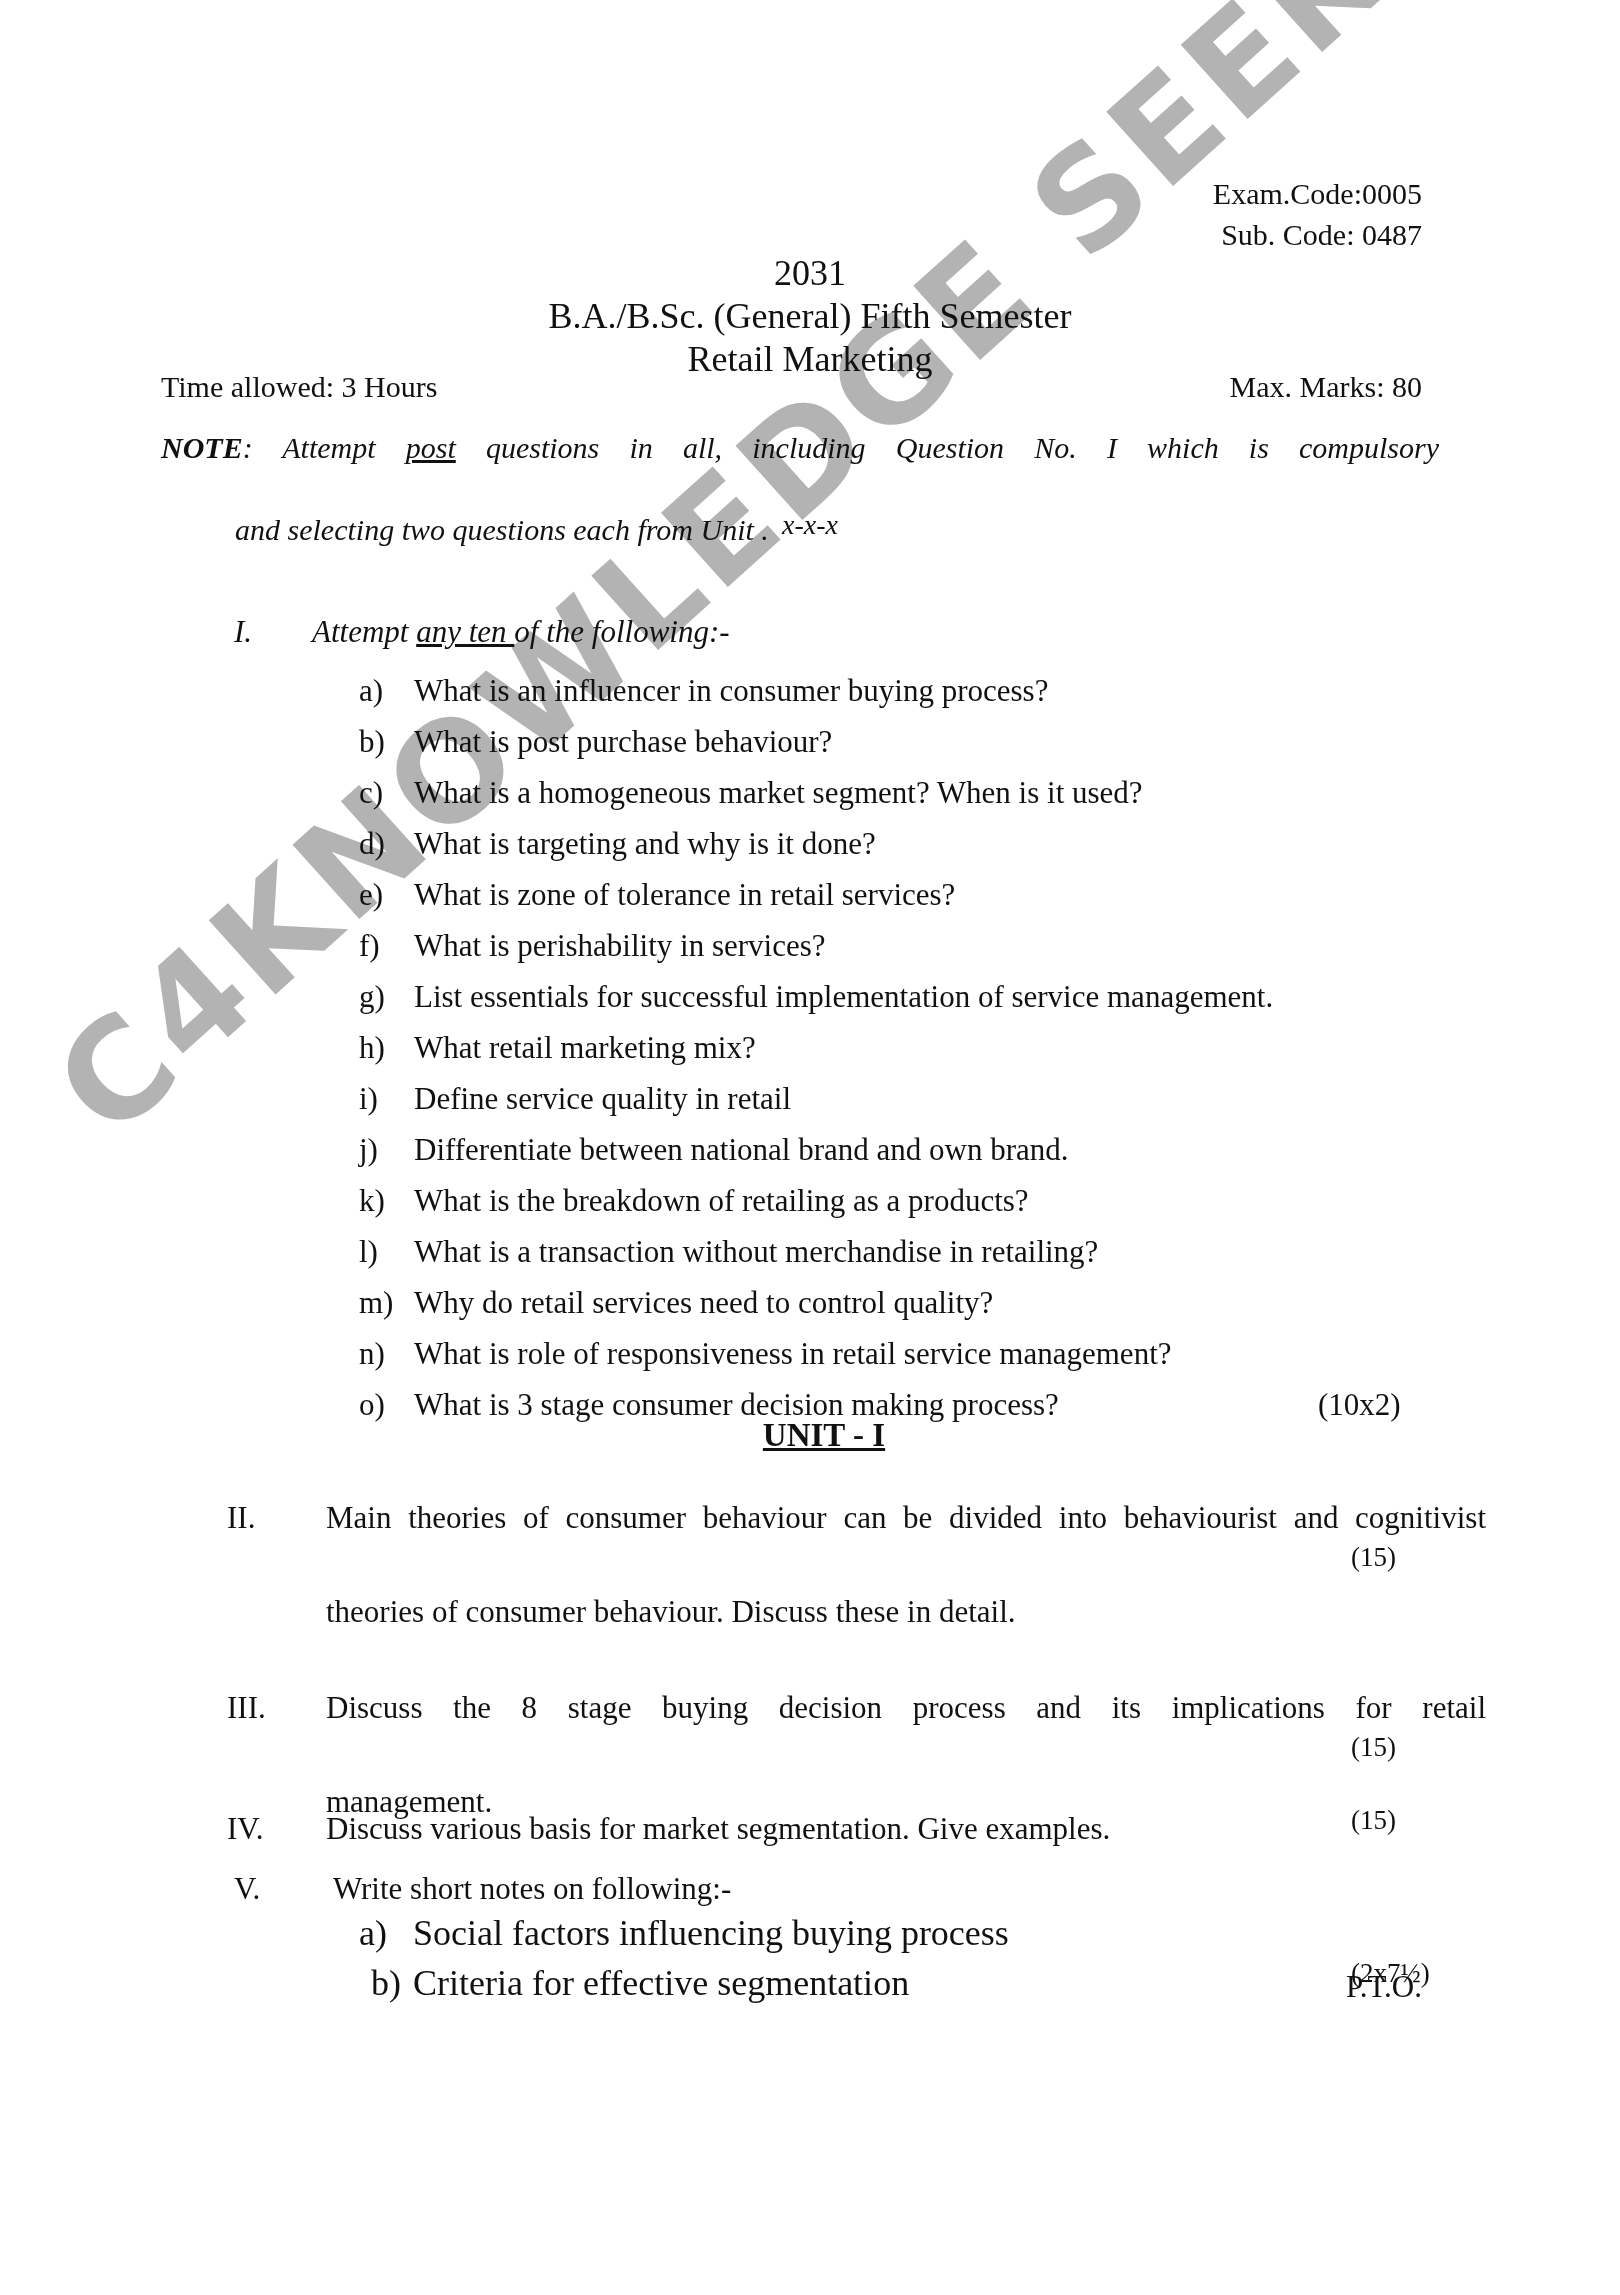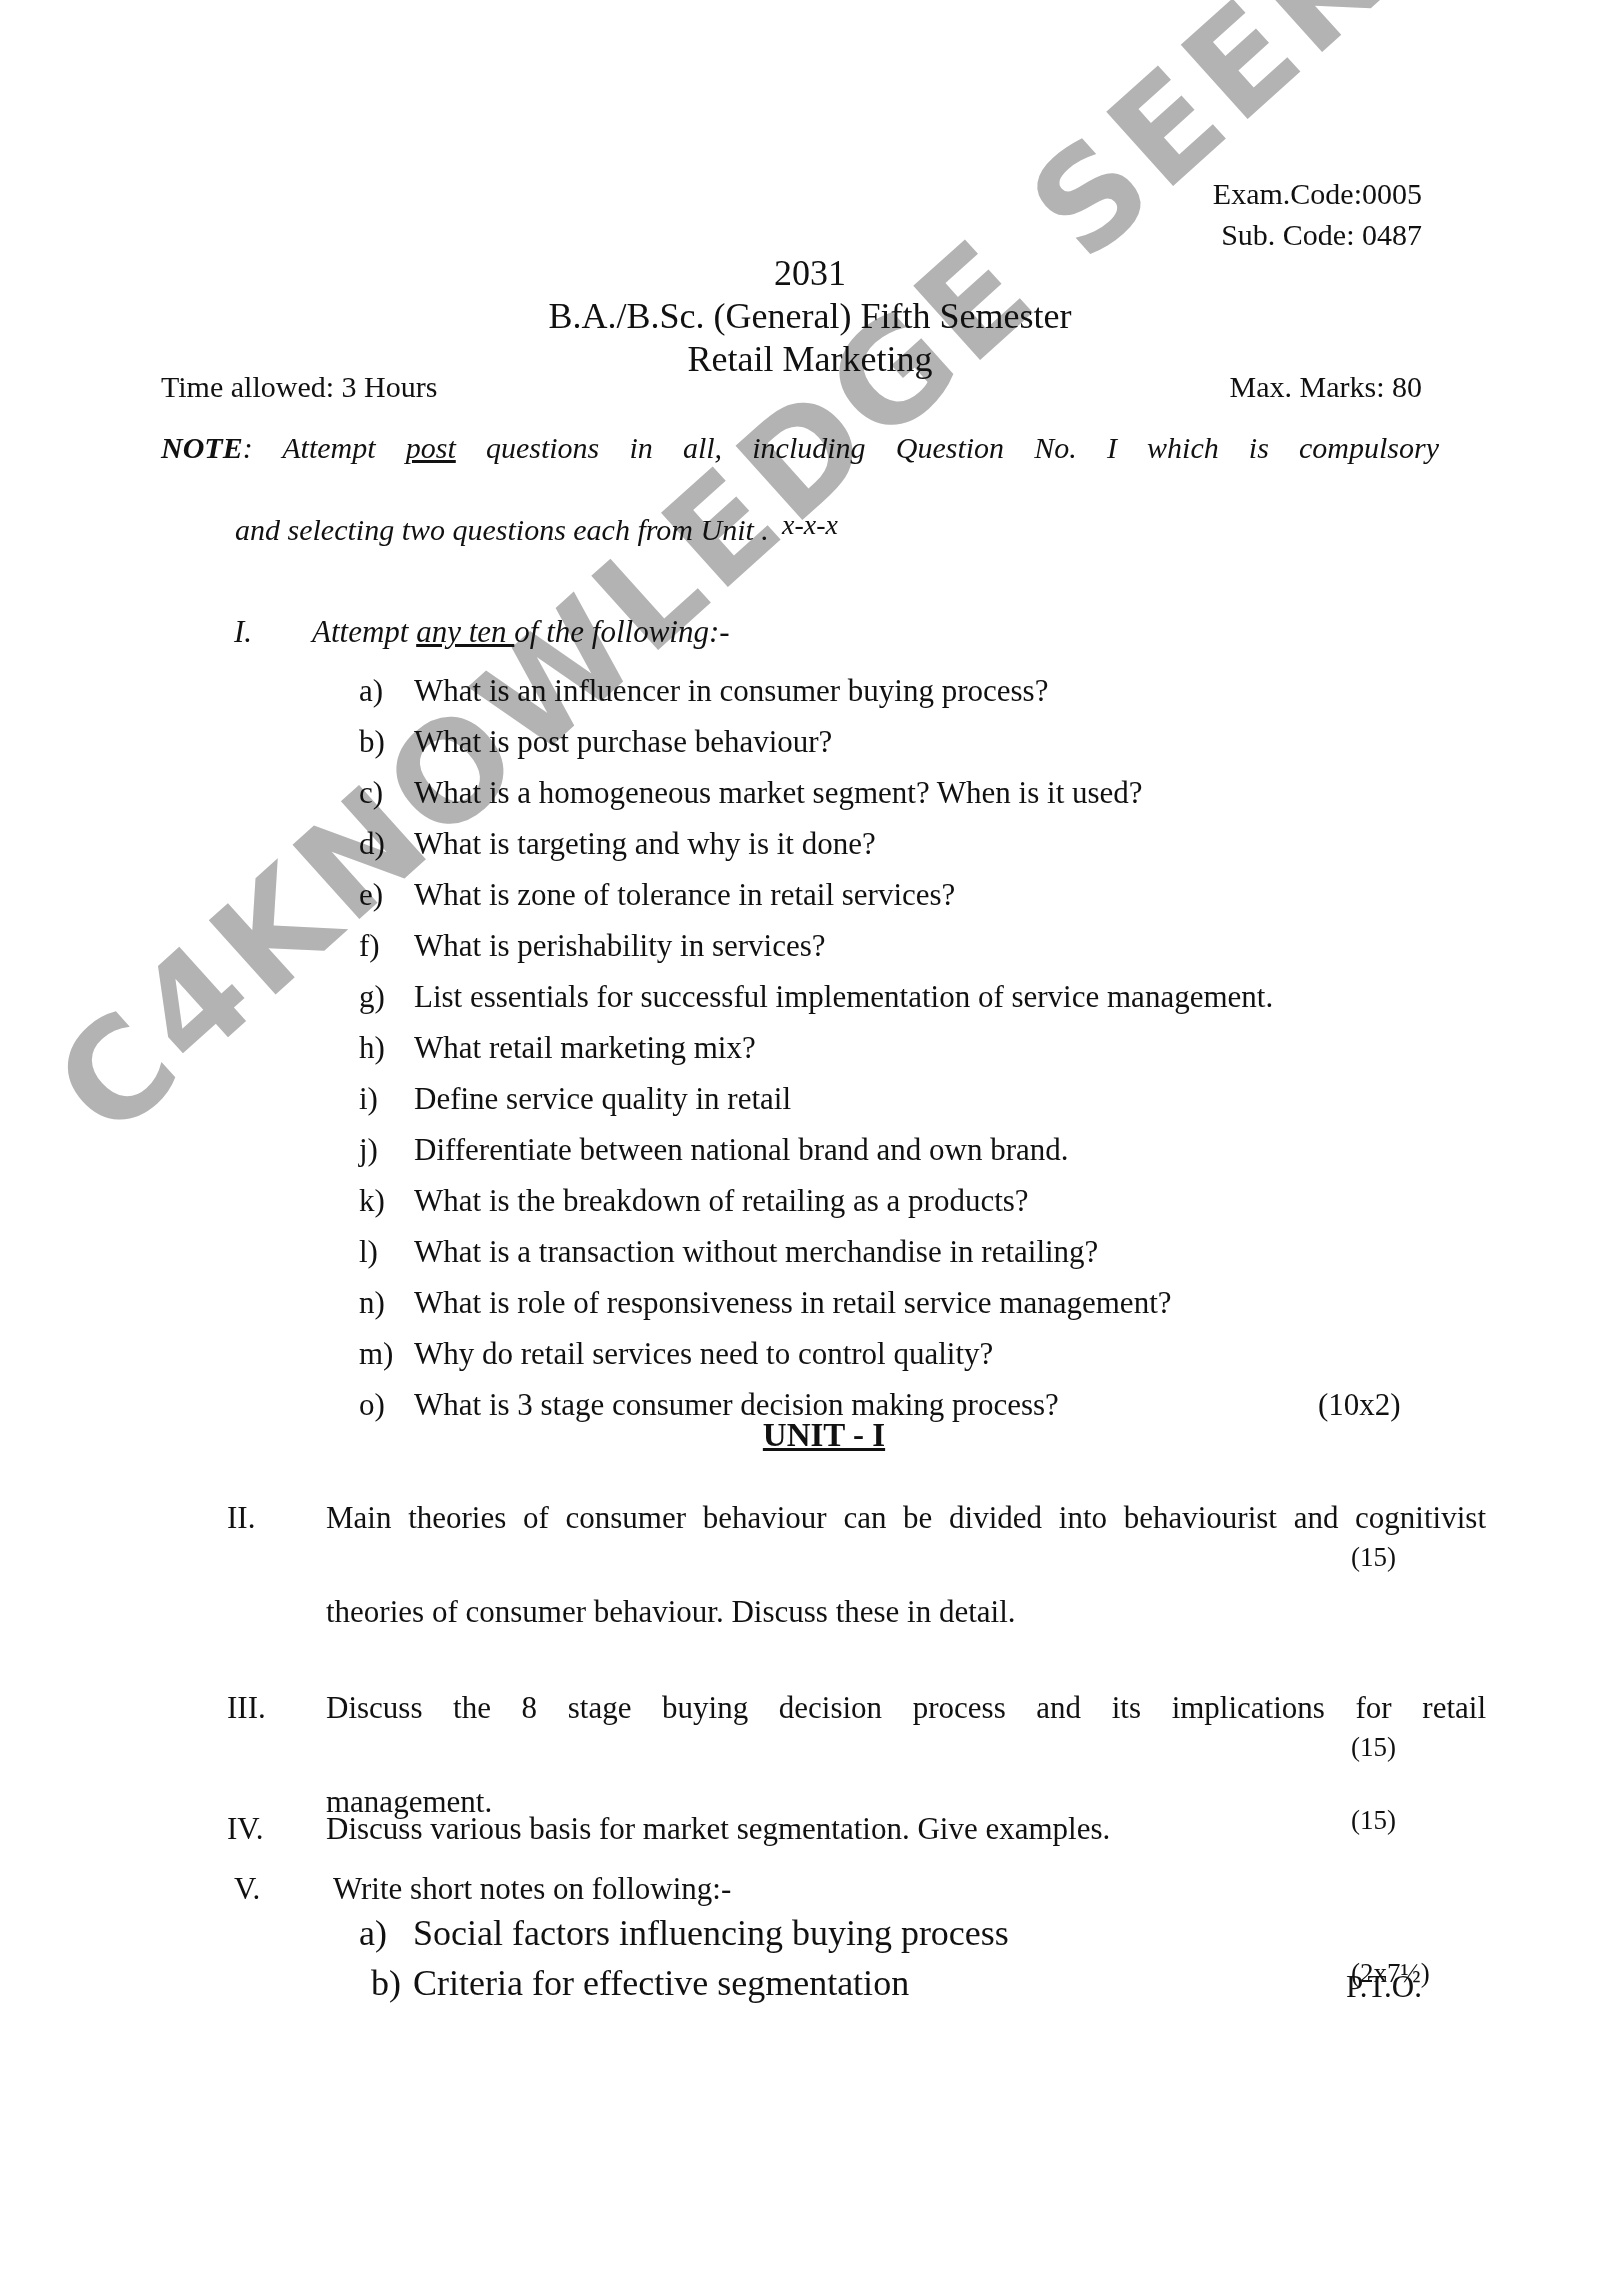--- a/index.html
+++ b/index.html
@@ -248,22 +248,22 @@
       <div class="row"><span class="lbl">c)</span><span class="txt">What is a homogeneous market segment? When is it used?</span></div>
       <div class="row"><span class="lbl">d)</span><span class="txt">What is targeting and why is it done?</span></div>
       <div class="row"><span class="lbl">e)</span><span class="txt">What is zone of tolerance in retail services?</span></div>
       <div class="row"><span class="lbl">f)</span><span class="txt">What is perishability in services?</span></div>
       <div class="row"><span class="lbl">g)</span><span class="txt">List essentials for successful implementation of service management.</span></div>
       <div class="row"><span class="lbl">h)</span><span class="txt">What retail marketing mix?</span></div>
       <div class="row"><span class="lbl">i)</span><span class="txt">Define service quality in retail</span></div>
       <div class="row"><span class="lbl">j)</span><span class="txt">Differentiate between national brand and own brand.</span></div>
       <div class="row"><span class="lbl">k)</span><span class="txt">What is the breakdown of retailing as a products?</span></div>
       <div class="row"><span class="lbl">l)</span><span class="txt">What is a transaction without merchandise in retailing?</span></div>
+      <div class="row"><span class="lbl wide">m)</span><span class="txt">Why do retail services need to control quality?</span></div>
       <div class="row"><span class="lbl">n)</span><span class="txt">What is role of responsiveness in retail service management?</span></div>
-      <div class="row"><span class="lbl wide">m)</span><span class="txt">Why do retail services need to control quality?</span></div>
       <div class="row"><span class="lbl">o)</span><span class="txt">What is 3 stage consumer decision making process?</span><span class="marks-inline">(10x2)</span></div>
     </div>
 
     <div class="abs unit-head"><span>UNIT - I</span></div>
 
     <div class="q" style="left:227px; top:1494px; width:1258px;">
       <span class="num">II.</span>
       <div class="body just"><span class="line1">Main theories of consumer behaviour can be divided into behaviourist and cognitivist</span><span>theories of consumer behaviour. Discuss these in detail.</span></div>
     </div>
     <div class="marks-right" style="top:1542px;">(15)</div>

